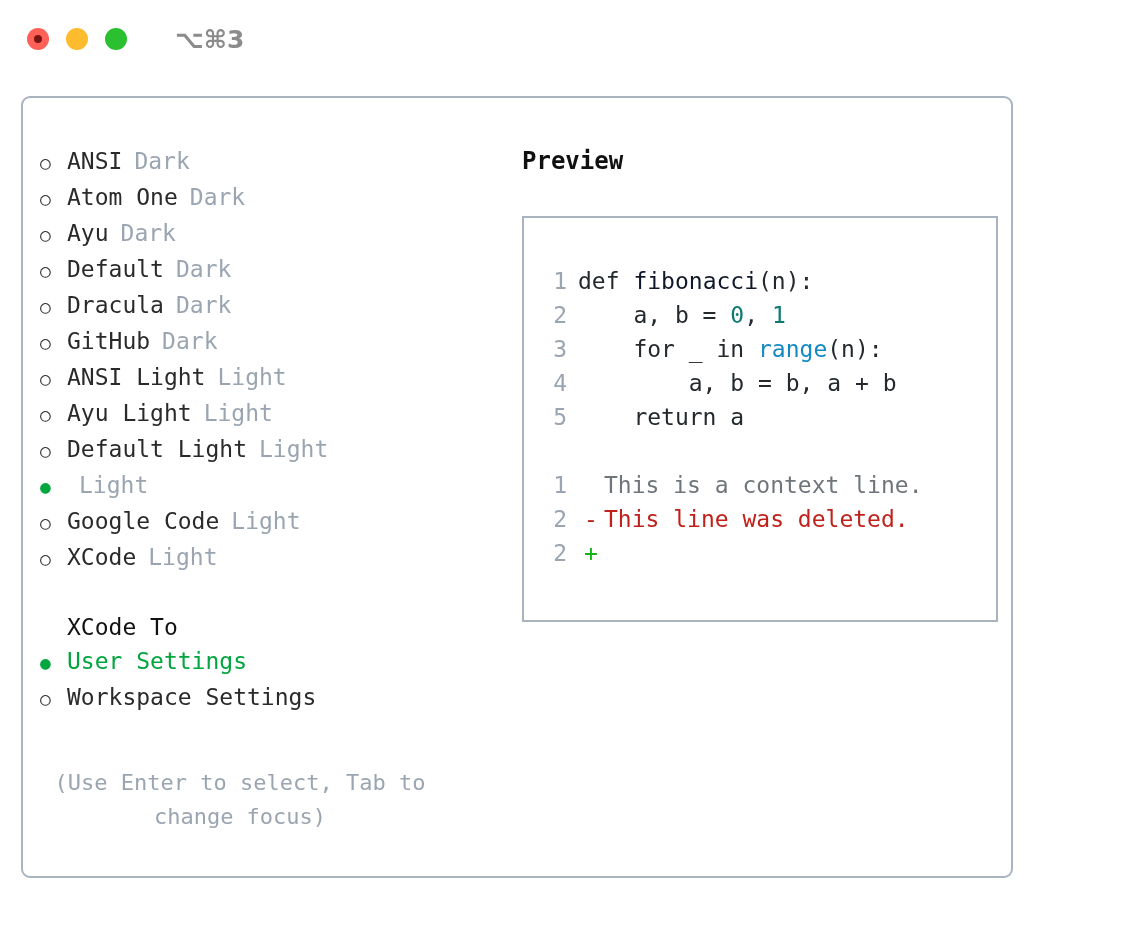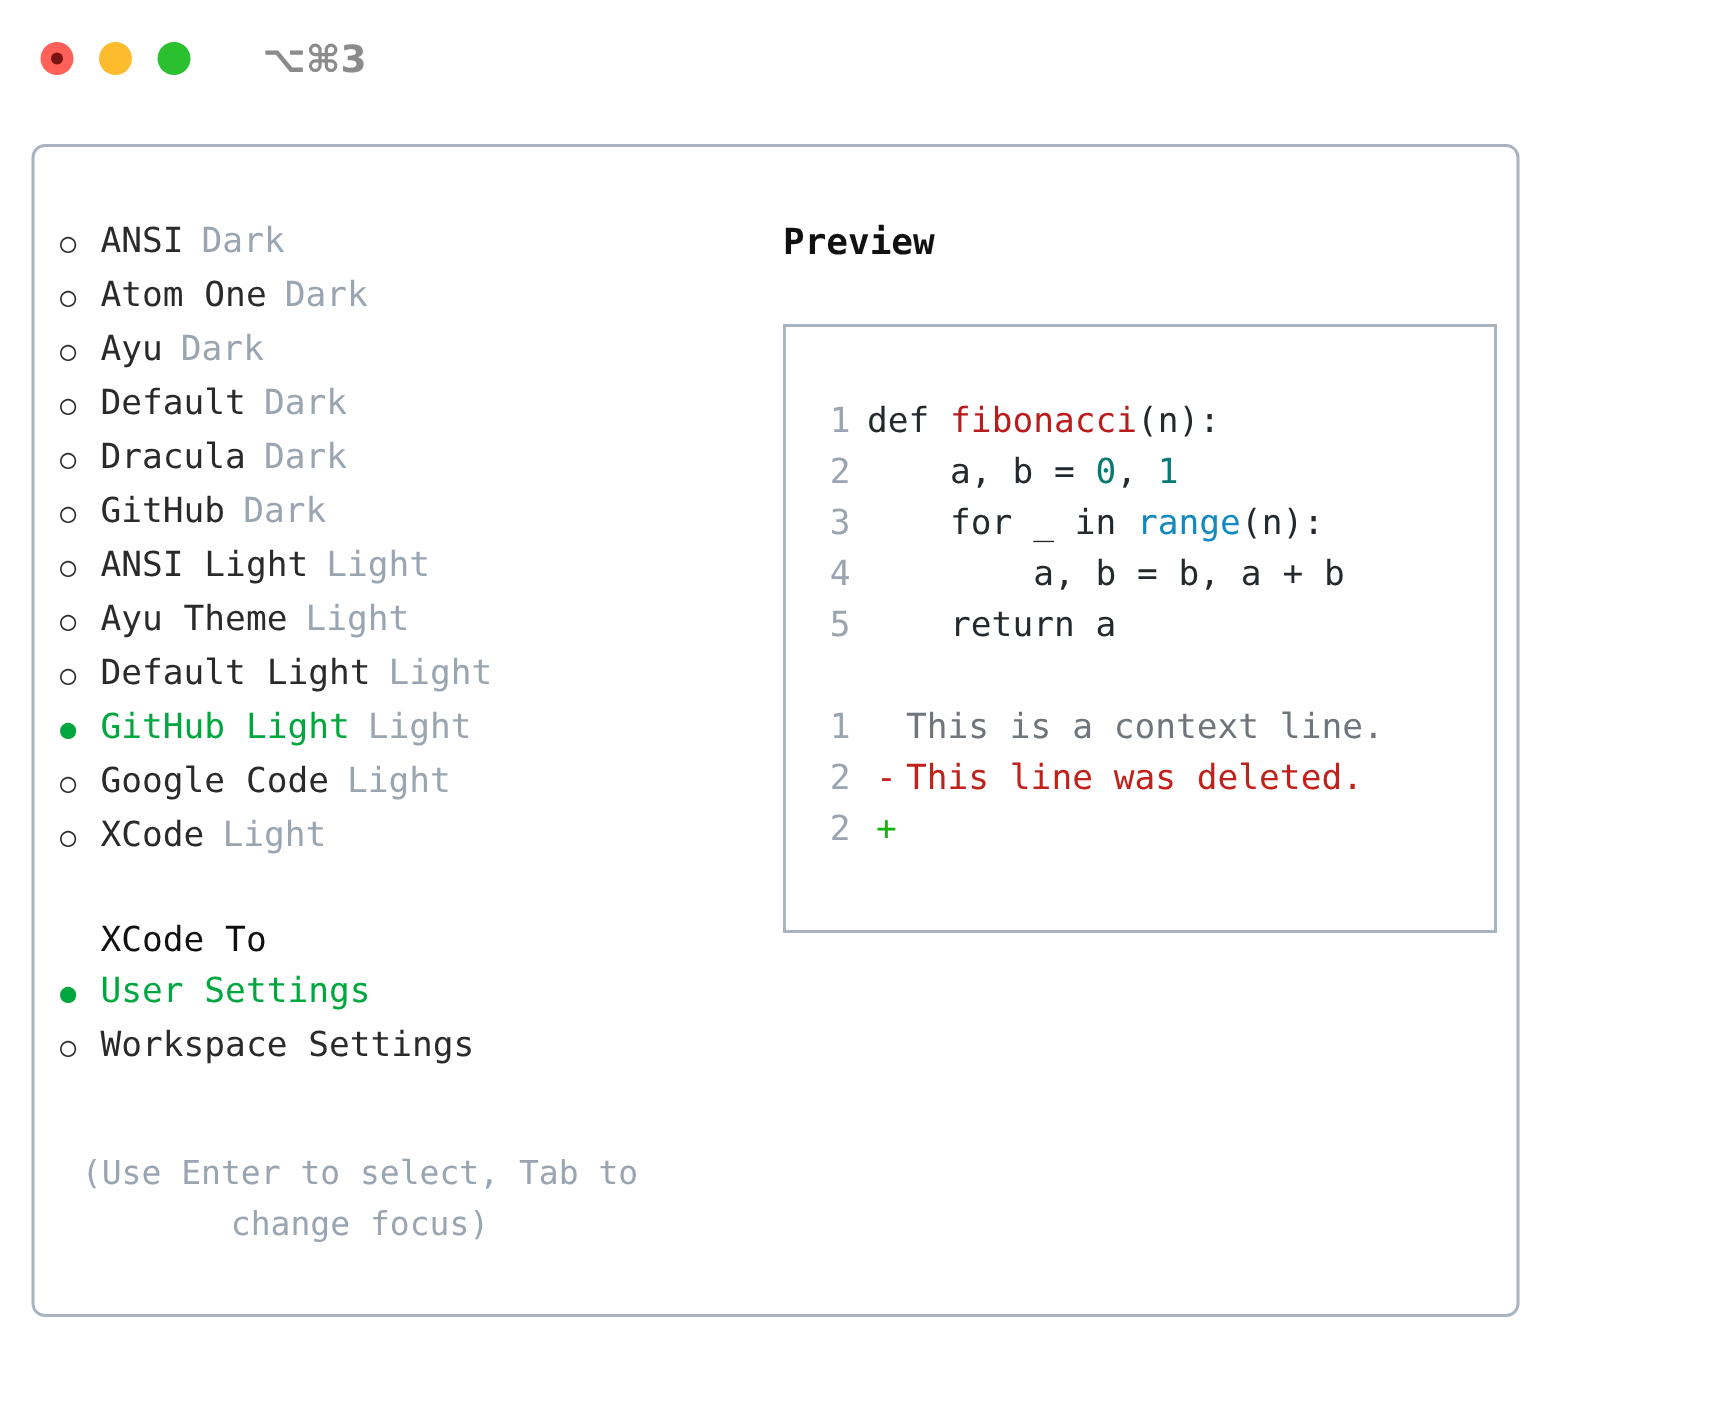--- a/index.html
+++ b/index.html
@@ -172,21 +172,21 @@
     white-space: pre;
   }
   .lineno {
     width: 26px;
     flex: 0 0 26px;
     text-align: right;
     color: #9aa5b1;
     margin-right: 11px;
   }
   .tok-plain  { color: #24292e; }
-  .tok-fn     { color: #b91c1c; }
+  .tok-fn     { color: #0f172a; }
   .tok-num    { color: #0a7a72; }
   .tok-call   { color: #1289c0; }
   .blank-line { height: 34px; }
 
   .diff-line { display: flex; align-items: baseline; font-size: 23px; line-height: 34px; white-space: pre; }
   .diff-sign { width: 26px; flex: 0 0 26px; text-align: center; }
   .diff-ctx  { color: #6f757b; }
   .diff-del  { color: #c0211a; }
   .diff-add  { color: #12b312; }
 </style>
@@ -210,23 +210,23 @@
 
 
       <div id="theme-list">
           <div class="opt-row"><span class="opt-marker">○</span><span class="opt-label">ANSI</span><span class="opt-tag">Dark</span></div>
           <div class="opt-row"><span class="opt-marker">○</span><span class="opt-label">Atom One</span><span class="opt-tag">Dark</span></div>
           <div class="opt-row"><span class="opt-marker">○</span><span class="opt-label">Ayu</span><span class="opt-tag">Dark</span></div>
           <div class="opt-row"><span class="opt-marker">○</span><span class="opt-label">Default</span><span class="opt-tag">Dark</span></div>
           <div class="opt-row"><span class="opt-marker">○</span><span class="opt-label">Dracula</span><span class="opt-tag">Dark</span></div>
           <div class="opt-row"><span class="opt-marker">○</span><span class="opt-label">GitHub</span><span class="opt-tag">Dark</span></div>
           <div class="opt-row"><span class="opt-marker">○</span><span class="opt-label">ANSI Light</span><span class="opt-tag">Light</span></div>
-          <div class="opt-row"><span class="opt-marker">○</span><span class="opt-label">Ayu Theme</span><span class="opt-tag">Light</span></div>
+          <div class="opt-row"><span class="opt-marker">○</span><span class="opt-label">Ayu Light</span><span class="opt-tag">Light</span></div>
           <div class="opt-row"><span class="opt-marker">○</span><span class="opt-label">Default Light</span><span class="opt-tag">Light</span></div>
-          <div class="opt-row selected"><span class="opt-marker sel">●</span><span class="opt-label">GitHub Light</span><span class="opt-tag">Light</span></div>
+          <div class="opt-row selected"><span class="opt-marker sel">●</span><span class="opt-tag">Light</span></div>
           <div class="opt-row"><span class="opt-marker">○</span><span class="opt-label">Google Code</span><span class="opt-tag">Light</span></div>
           <div class="opt-row"><span class="opt-marker">○</span><span class="opt-label">XCode</span><span class="opt-tag">Light</span></div>
         </div>
 
       <div class="section-gap"></div>
 
       <div class="section-header">XCode To</div>
 
       <div id="apply-list">
           <div class="opt-row selected"><span class="opt-marker sel">●</span><span class="opt-label">User Settings</span></div>

